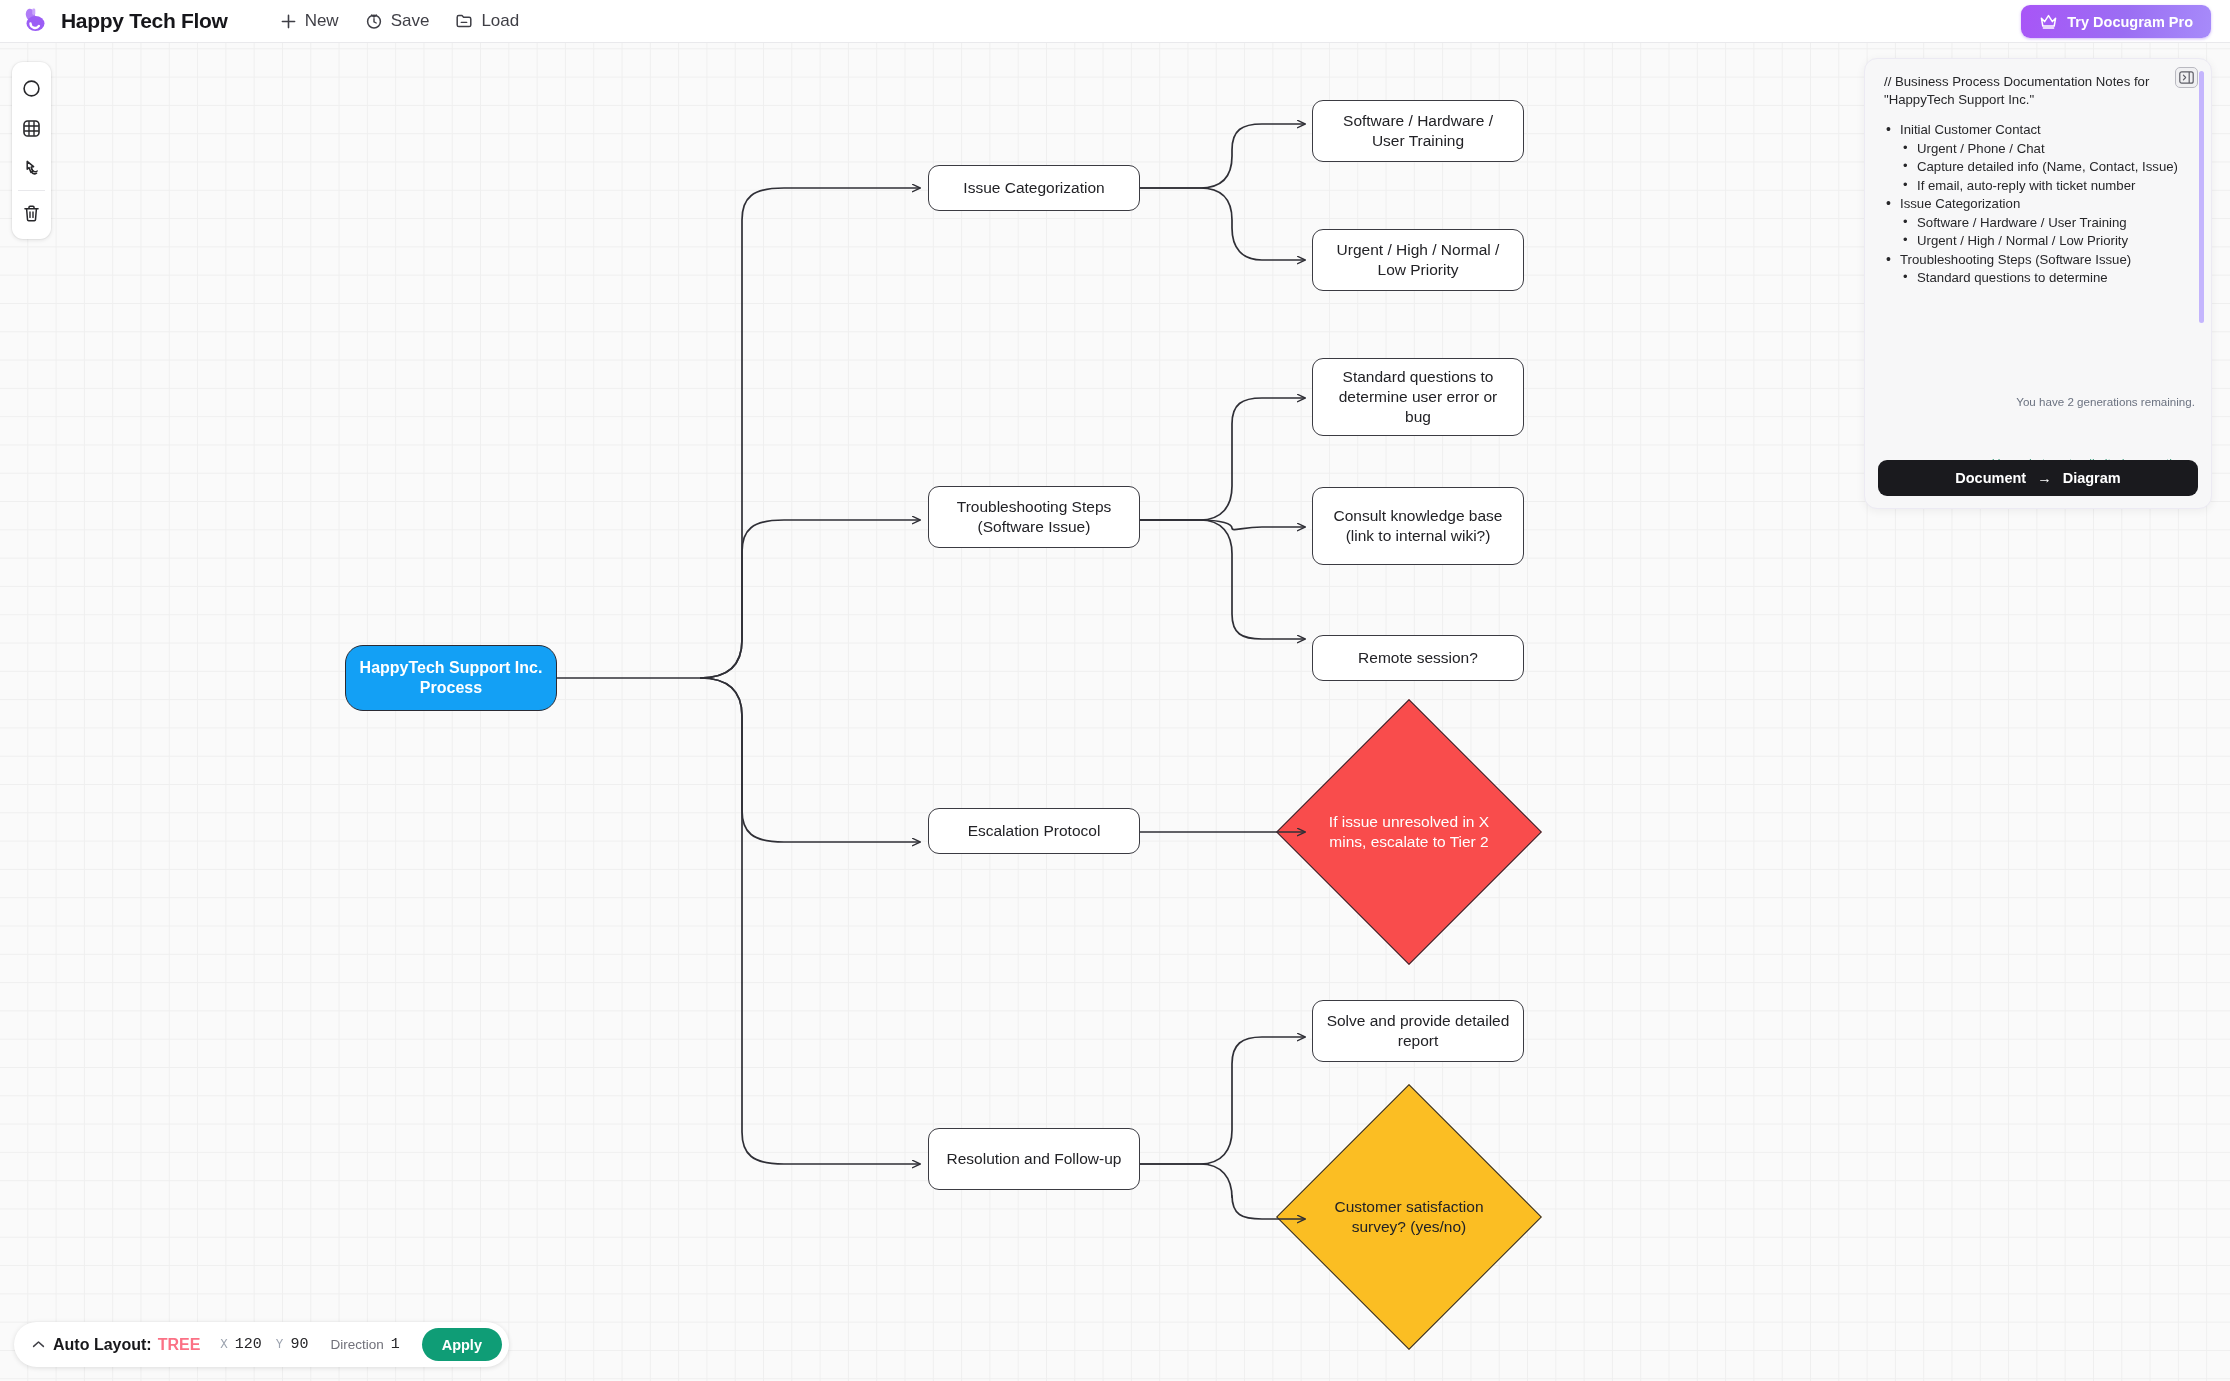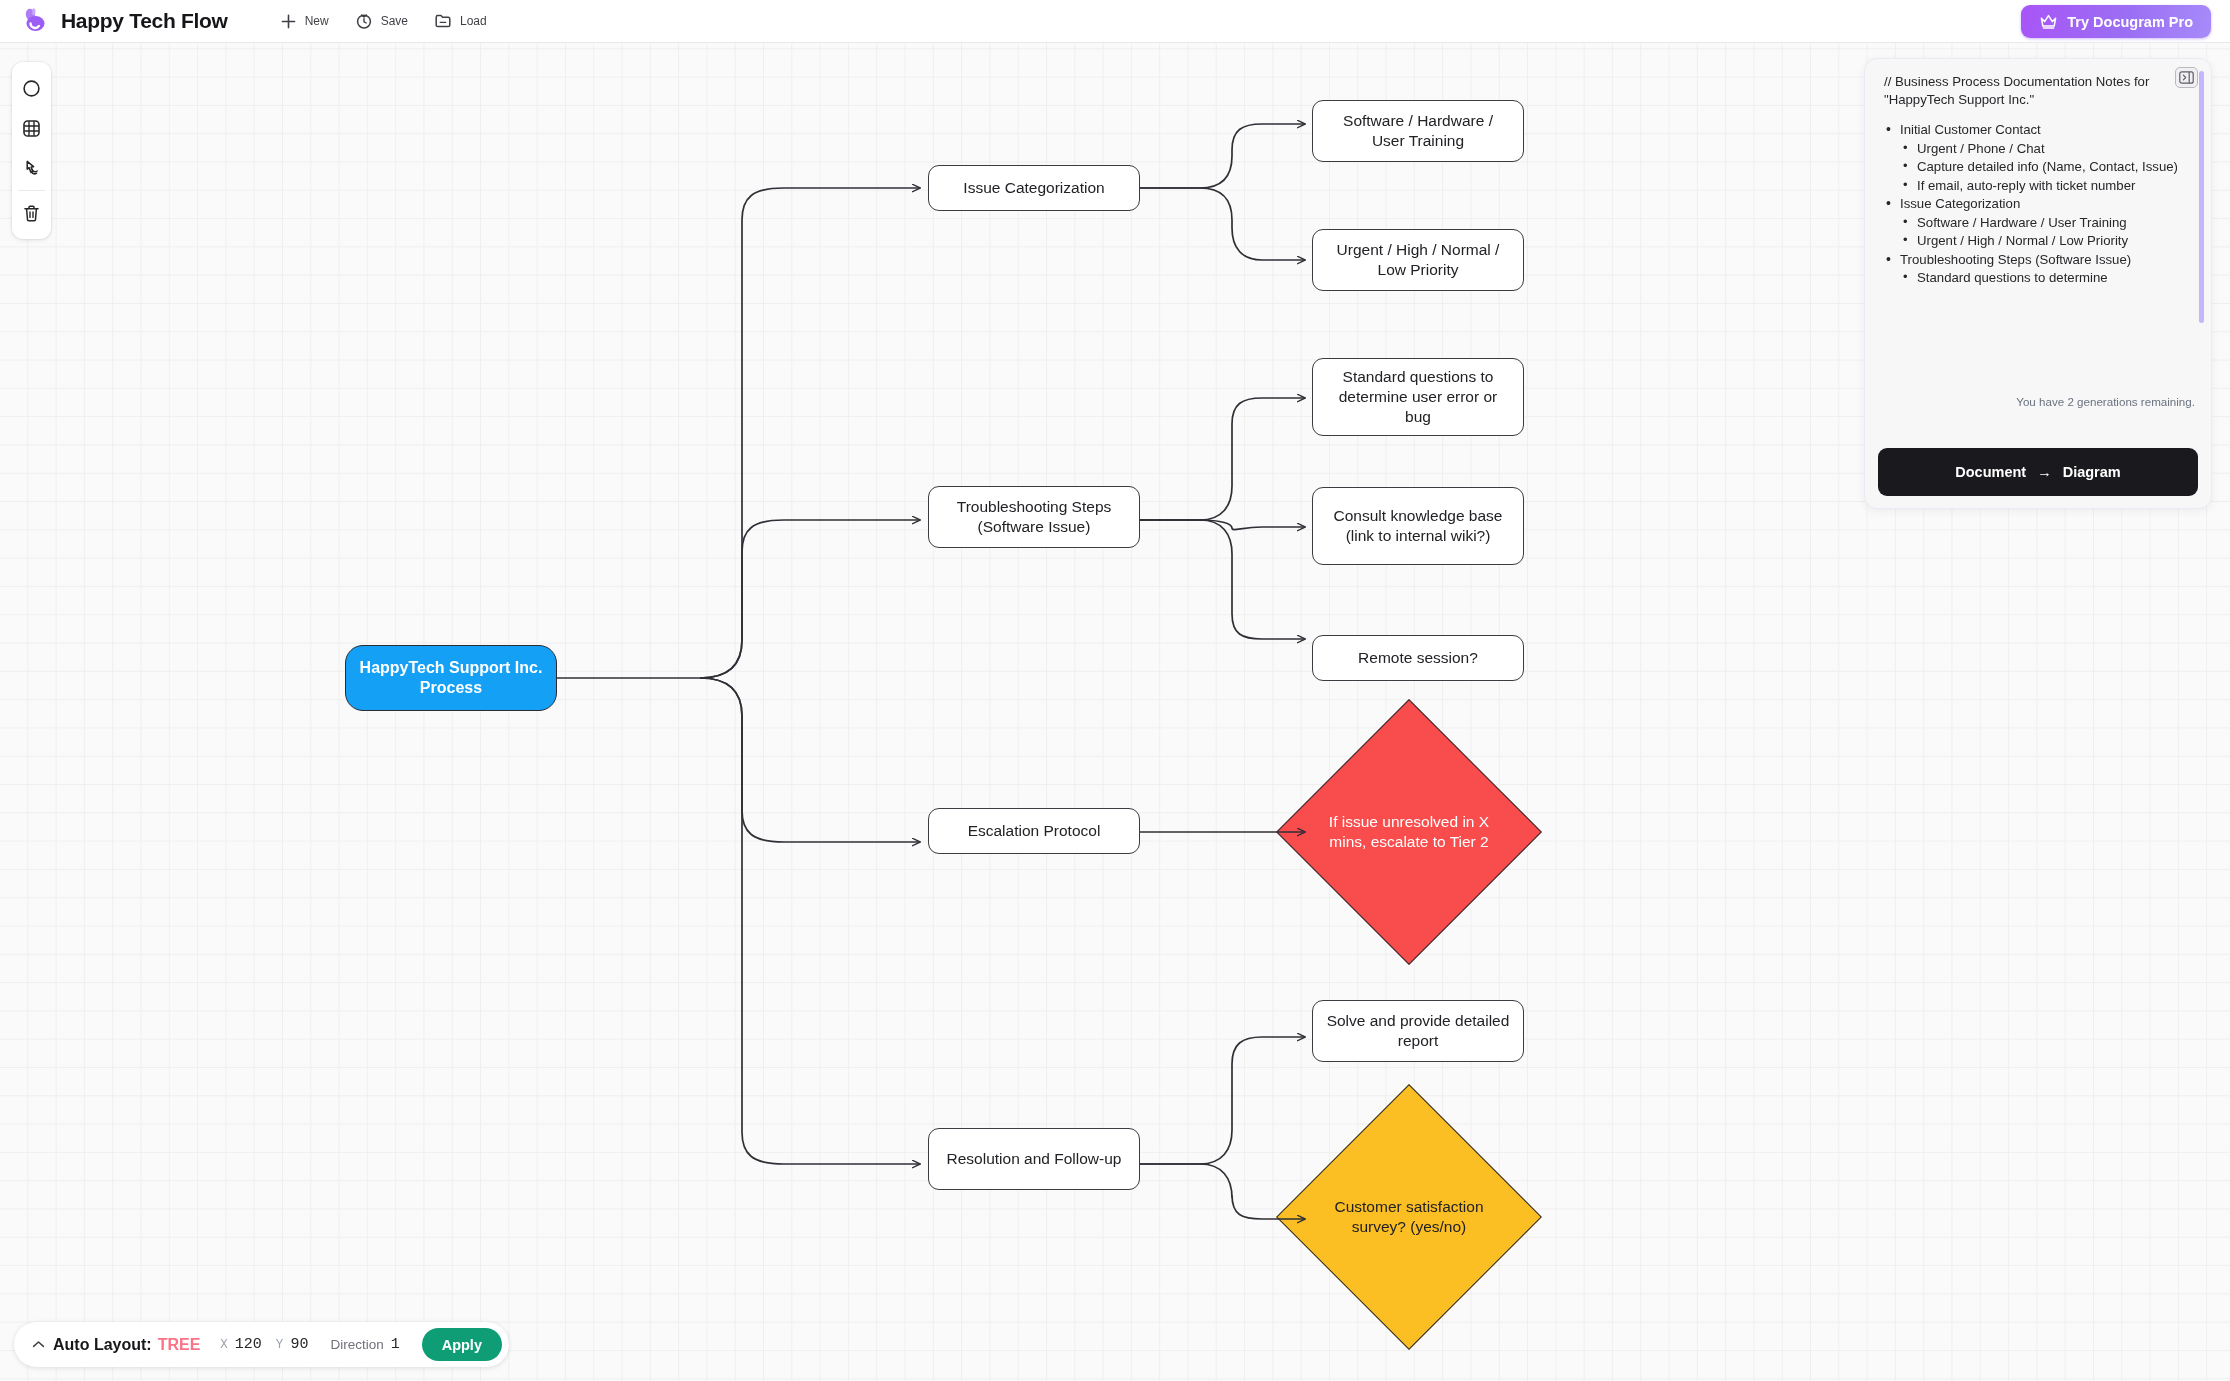--- a/index.html
+++ b/index.html
@@ -33,21 +33,21 @@
   }
   #logo { margin-left: 20px; width: 28px; height: 28px; display: block; }
   #app-title {
     margin-left: 13px;
     font-size: 21px; font-weight: bold; color: #16161a;
     letter-spacing: -0.3px;
   }
   .tb-actions { display: flex; align-items: center; margin-left: 52px; gap: 26px; }
   .tb-btn {
     display: flex; align-items: center; gap: 8px;
-    font-size: 12px; color: #3f3f46; cursor: pointer;
+    font-size: 17px; color: #3f3f46; cursor: pointer;
     background: none; border: none; font-family: inherit;
   }
   .tb-btn svg { display: block; }
 
   #pro-btn {
     position: absolute; right: 19px; top: 5px;
     height: 33px; padding: 0 18px;
     display: flex; align-items: center; gap: 9px;
     background: linear-gradient(100deg,#a855f7 0%, #9b6ef3 55%, #a78bfa 100%);
     border: none; border-radius: 9px;
@@ -120,21 +120,21 @@
     font-size: 11.6px; color: #6b7280; text-align: right;
     width: 320px;
   }
   #upgrade-link {
     position: absolute; right: 16px; top: 355px;
     font-size: 12.2px; color: #3fa180; text-align: right;
     width: 320px; cursor: pointer; margin-top: 43px;
   }
   #doc-diagram-btn {
     position: absolute; left: 13px; right: 13px; bottom: 12px;
-    height: 48px; border-radius: 9px;
+    height: 36px; border-radius: 9px;
     background: #1a1a1e; color: #fff;
     border: none; font-family: inherit;
     font-size: 14.5px; font-weight: bold;
     display: flex; align-items: center; justify-content: center; gap: 11px;
     cursor: pointer;
   }
 
   
   #layoutbar {
     position: absolute; left: 14px; bottom: 14px;

